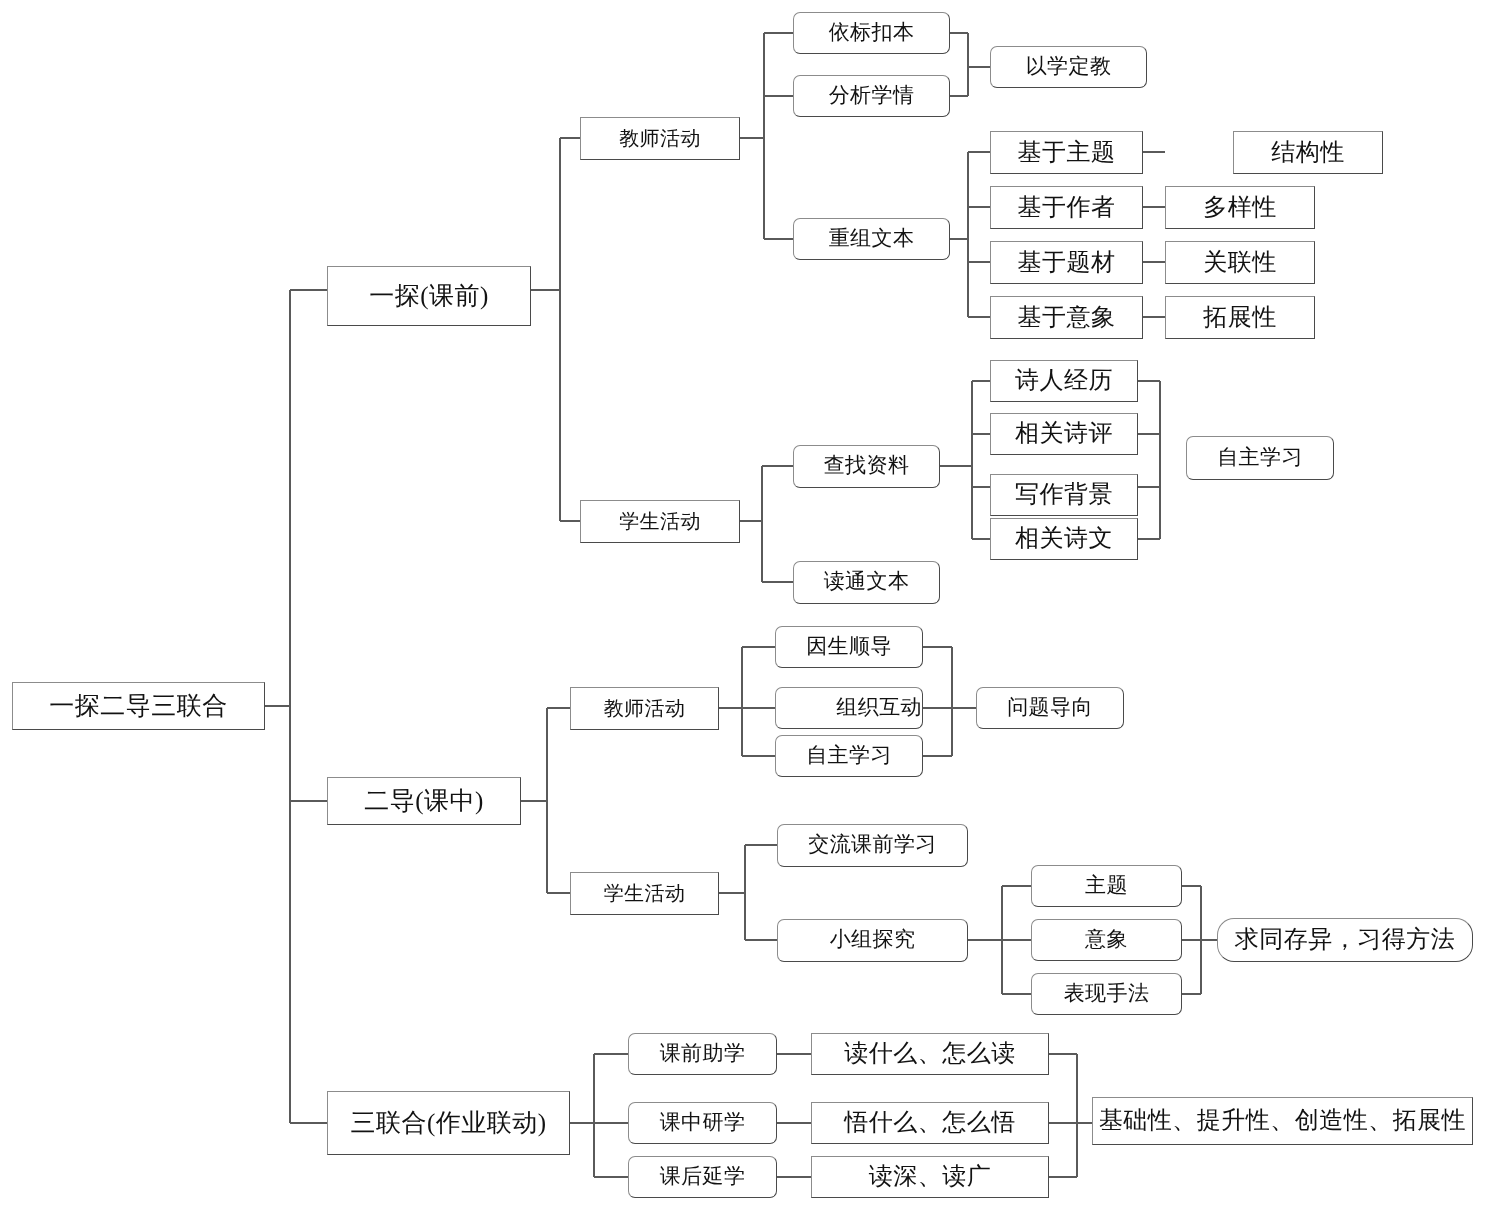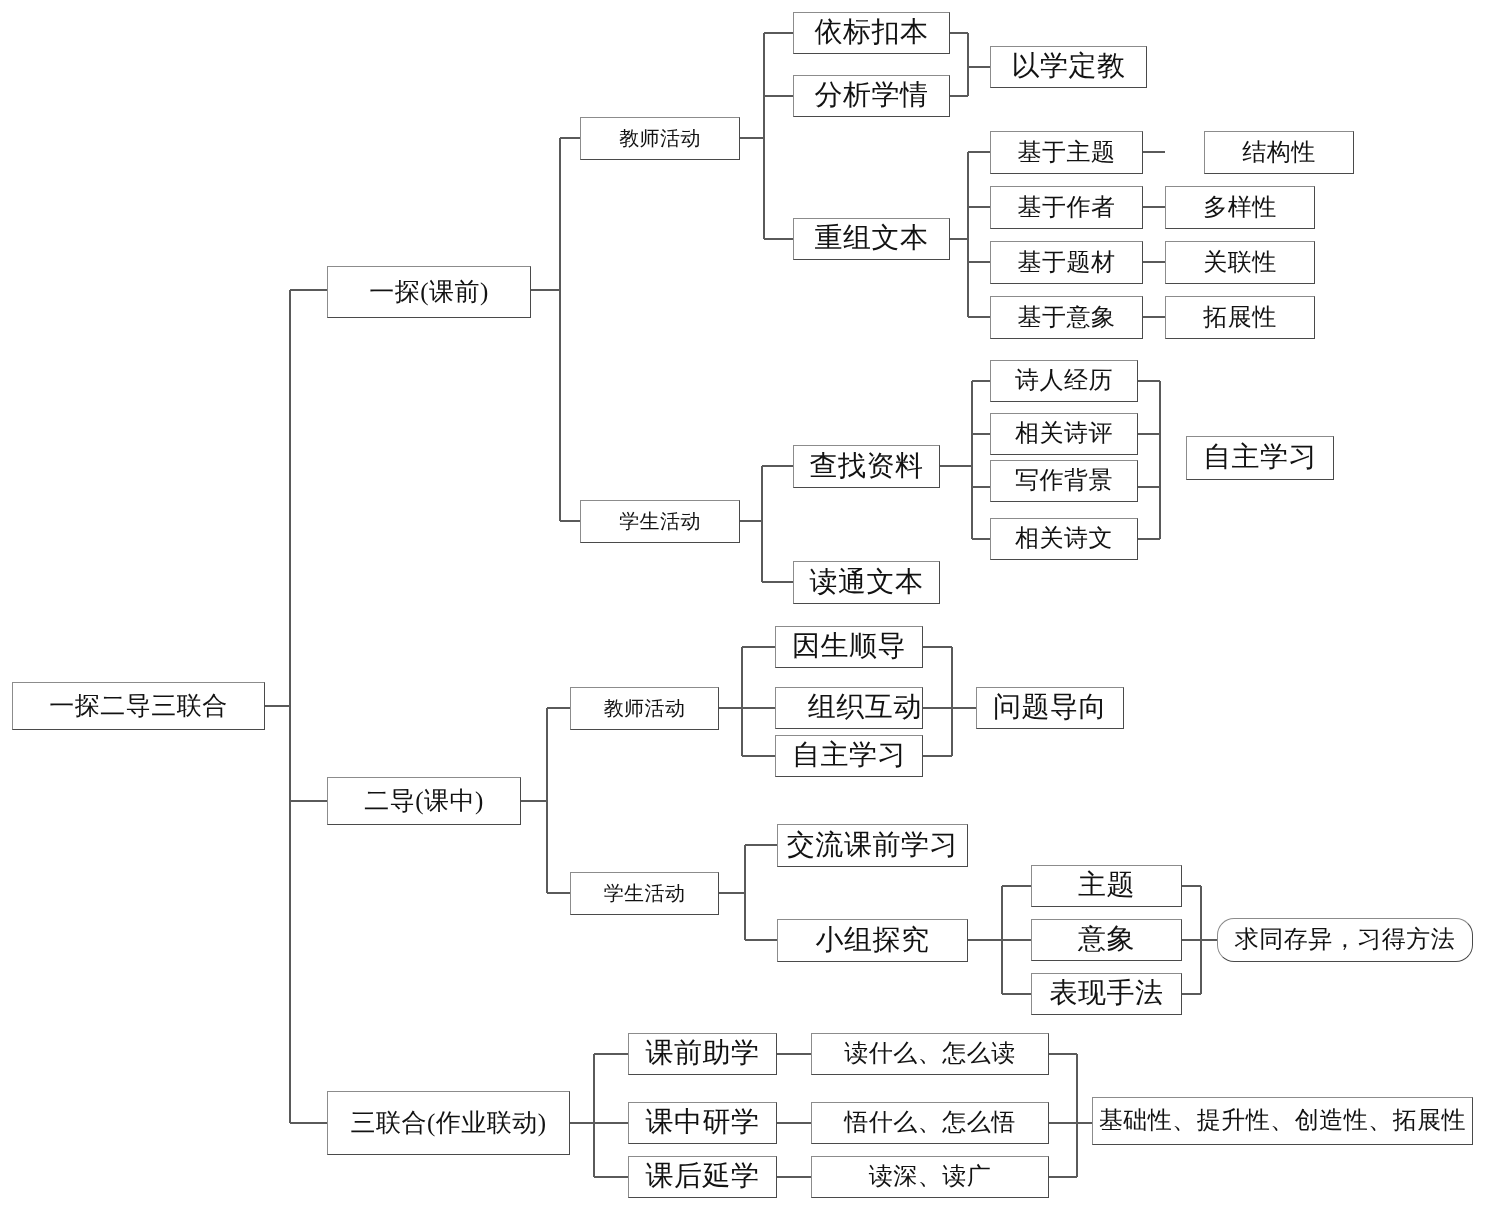--- a/index.html
+++ b/index.html
@@ -38,21 +38,21 @@
     z-index: 2;
   }
   .node span {
     display: block;
     line-height: 1;
     transform: translateY(-1px);
   }
   .fs-root { font-size: 25px; }
   .fs-lvl1 { font-size: 25px; }
   .fs-lvl2 { font-size: 20px; }
-  .fs-lvl3 { font-size: 28px; }
+  .fs-lvl3 { font-size: 21px; border-radius: 7px; }
   .fs-lvl4 { font-size: 24px; }
   .fs-wide { font-size: 24px; }
 </style>
 </head>
 <body>
 
 <div id="canvas">
 
   <svg id="wires" viewBox="0 0 1485 1206" width="1485" height="1206" xmlns="http://www.w3.org/2000/svg">
     <g fill="none" stroke="#5a5a5a" stroke-width="1.3" shape-rendering="crispEdges">
@@ -159,21 +159,21 @@
       <path d="M1049,1177 H1077"></path>
       <path d="M1077,1054 V1177"></path>
       <path d="M1077,1123 H1092"></path>
     </g>
   </svg>
 
   <div class="node fs-root" style="left:12px; top:682px; width:253px; height:48px;">
     <span>一探二导三联合</span>
   </div>
 
-  <div class="node fs-lvl1" style="left:327px; top:266px; width:204px; height:52px;">
+  <div class="node fs-lvl1" style="left:327px; top:266px; width:204px; height:60px;">
     <span>一探(课前)</span>
   </div>
 
   <div class="node fs-lvl2" style="left:580px; top:117px; width:160px; height:43px;">
     <span>教师活动</span>
   </div>
 
   <div class="node fs-lvl3" style="left:793px; top:12px; width:157px; height:42px;">
     <span>依标扣本</span>
   </div>
@@ -194,21 +194,21 @@
   <div class="node fs-lvl4" style="left:990px; top:186px; width:153px; height:43px;">
     <span>基于作者</span>
   </div>
   <div class="node fs-lvl4" style="left:990px; top:241px; width:153px; height:43px;">
     <span>基于题材</span>
   </div>
   <div class="node fs-lvl4" style="left:990px; top:296px; width:153px; height:43px;">
     <span>基于意象</span>
   </div>
 
-  <div class="node fs-lvl4" style="left:1204px; top:131px; width:150px; height:43px;">
+  <div class="node fs-lvl4" style="left:1233px; top:131px; width:150px; height:43px;">
     <span>结构性</span>
   </div>
   <div class="node fs-lvl4" style="left:1165px; top:186px; width:150px; height:43px;">
     <span>多样性</span>
   </div>
   <div class="node fs-lvl4" style="left:1165px; top:241px; width:150px; height:43px;">
     <span>关联性</span>
   </div>
   <div class="node fs-lvl4" style="left:1165px; top:296px; width:150px; height:43px;">
     <span>拓展性</span>
@@ -224,21 +224,21 @@
   <div class="node fs-lvl3" style="left:793px; top:561px; width:147px; height:43px;">
     <span>读通文本</span>
   </div>
 
   <div class="node fs-lvl4" style="left:990px; top:360px; width:148px; height:42px;">
     <span>诗人经历</span>
   </div>
   <div class="node fs-lvl4" style="left:990px; top:413px; width:148px; height:42px;">
     <span>相关诗评</span>
   </div>
-  <div class="node fs-lvl4" style="left:990px; top:460px; width:148px; height:42px;">
+  <div class="node fs-lvl4" style="left:990px; top:474px; width:148px; height:42px;">
     <span>写作背景</span>
   </div>
   <div class="node fs-lvl4" style="left:990px; top:518px; width:148px; height:42px;">
     <span>相关诗文</span>
   </div>
 
   <div class="node fs-lvl3" style="left:1186px; top:436px; width:148px; height:44px;">
     <span>自主学习</span>
   </div>
 

